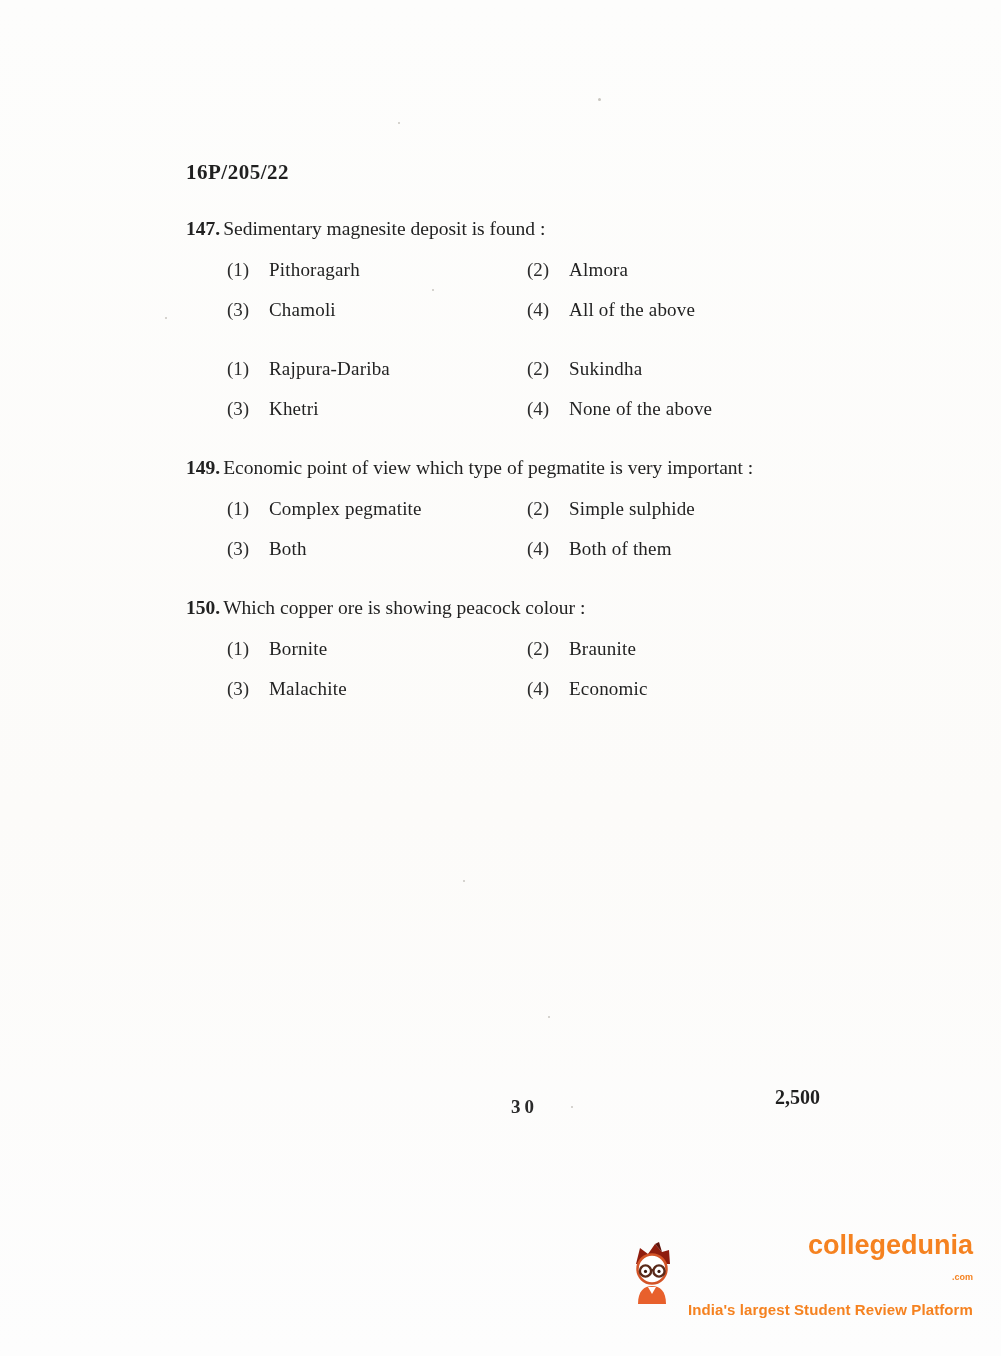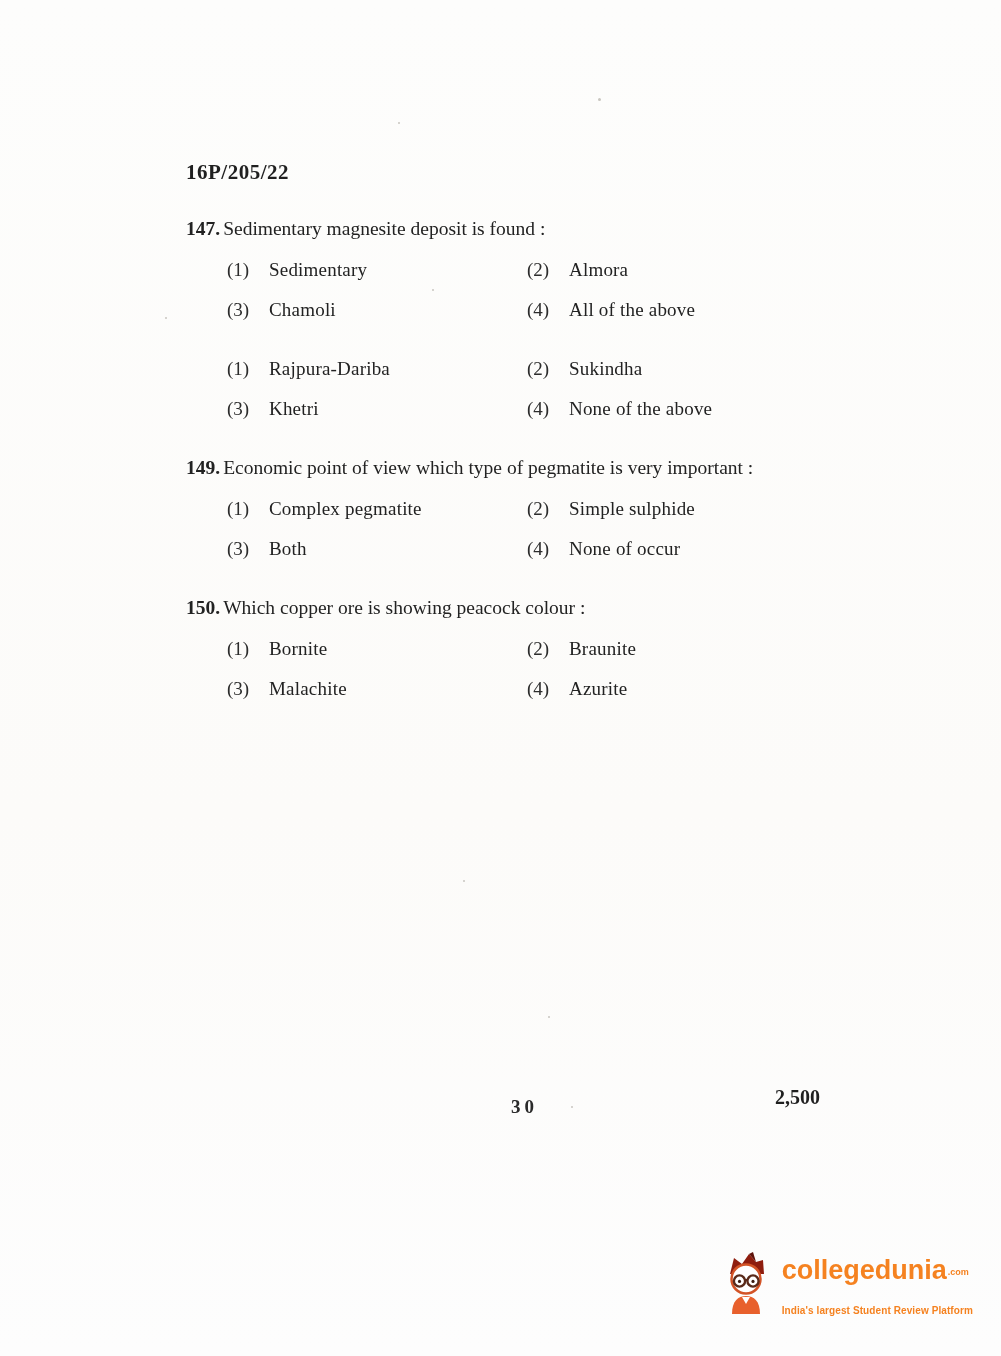--- a/index.html
+++ b/index.html
@@ -79,35 +79,36 @@
     display: flex;
     flex-direction: column;
   }
   .brand-name-row {
     font-family: "Liberation Sans", sans-serif;
     font-weight: bold;
     font-size: 27px;
     color: #f58220;
     line-height: 28px;
     display: flex;
-    align-items: center;
+    align-items: flex-end;
+    flex-direction: column;
   }
   .brand-suffix {
     font-size: 9px;
     font-weight: bold;
     color: #f58220;
     margin-top: 4px;
     margin-left: 1px;
   }
   .brand-tagline {
     font-family: "Liberation Sans", sans-serif;
     font-weight: bold;
-    font-size: 10px;
+    font-size: 15px;
     color: #f58220;
-    margin-top: 19px;
+    margin-top: 10px;
     letter-spacing: 0.1px;
   }
   .speck {
     position: absolute;
     background: #c9c6c0;
     border-radius: 50%;
   }
   .s1 { left: 598px; top: 98px;  width: 3px; height: 3px; }
   .s2 { left: 398px; top: 122px; width: 2px; height: 2px; }
   .s3 { left: 165px; top: 317px; width: 2px; height: 2px; }
@@ -133,21 +134,21 @@
 
   <div class="questions">
 
     <div class="question">
       <div class="q-line">
         <span class="q-num">147.</span><span class="q-text">Sedimentary magnesite deposit is found :</span>
       </div>
       <div class="options">
         <div class="opt">
           <span class="opt-label">(1)</span>
-          <span class="opt-text">Sedimentary</span>
+          <span class="opt-text">Pithoragarh</span>
         </div>
         <div class="opt">
           <span class="opt-label">(2)</span>
           <span class="opt-text">Almora</span>
         </div>
         <div class="opt">
           <span class="opt-label">(3)</span>
           <span class="opt-text">Chamoli</span>
         </div>
         <div class="opt">
@@ -190,21 +191,21 @@
         <div class="opt">
           <span class="opt-label">(2)</span>
           <span class="opt-text">Simple sulphide</span>
         </div>
         <div class="opt">
           <span class="opt-label">(3)</span>
           <span class="opt-text">Both</span>
         </div>
         <div class="opt">
           <span class="opt-label">(4)</span>
-          <span class="opt-text">None of occur</span>
+          <span class="opt-text">Both of them</span>
         </div>
       </div>
     </div>
 
     <div class="question">
       <div class="q-line">
         <span class="q-num">150.</span><span class="q-text">Which copper ore is showing peacock colour :</span>
       </div>
       <div class="options">
         <div class="opt">
@@ -214,21 +215,21 @@
         <div class="opt">
           <span class="opt-label">(2)</span>
           <span class="opt-text">Braunite</span>
         </div>
         <div class="opt">
           <span class="opt-label">(3)</span>
           <span class="opt-text">Malachite</span>
         </div>
         <div class="opt">
           <span class="opt-label">(4)</span>
-          <span class="opt-text">Azurite</span>
+          <span class="opt-text">Economic</span>
         </div>
       </div>
     </div>
 
   </div>
 
   <div class="page-number">30</div>
   <div class="print-count">2,500</div>
 
   <div class="branding">

